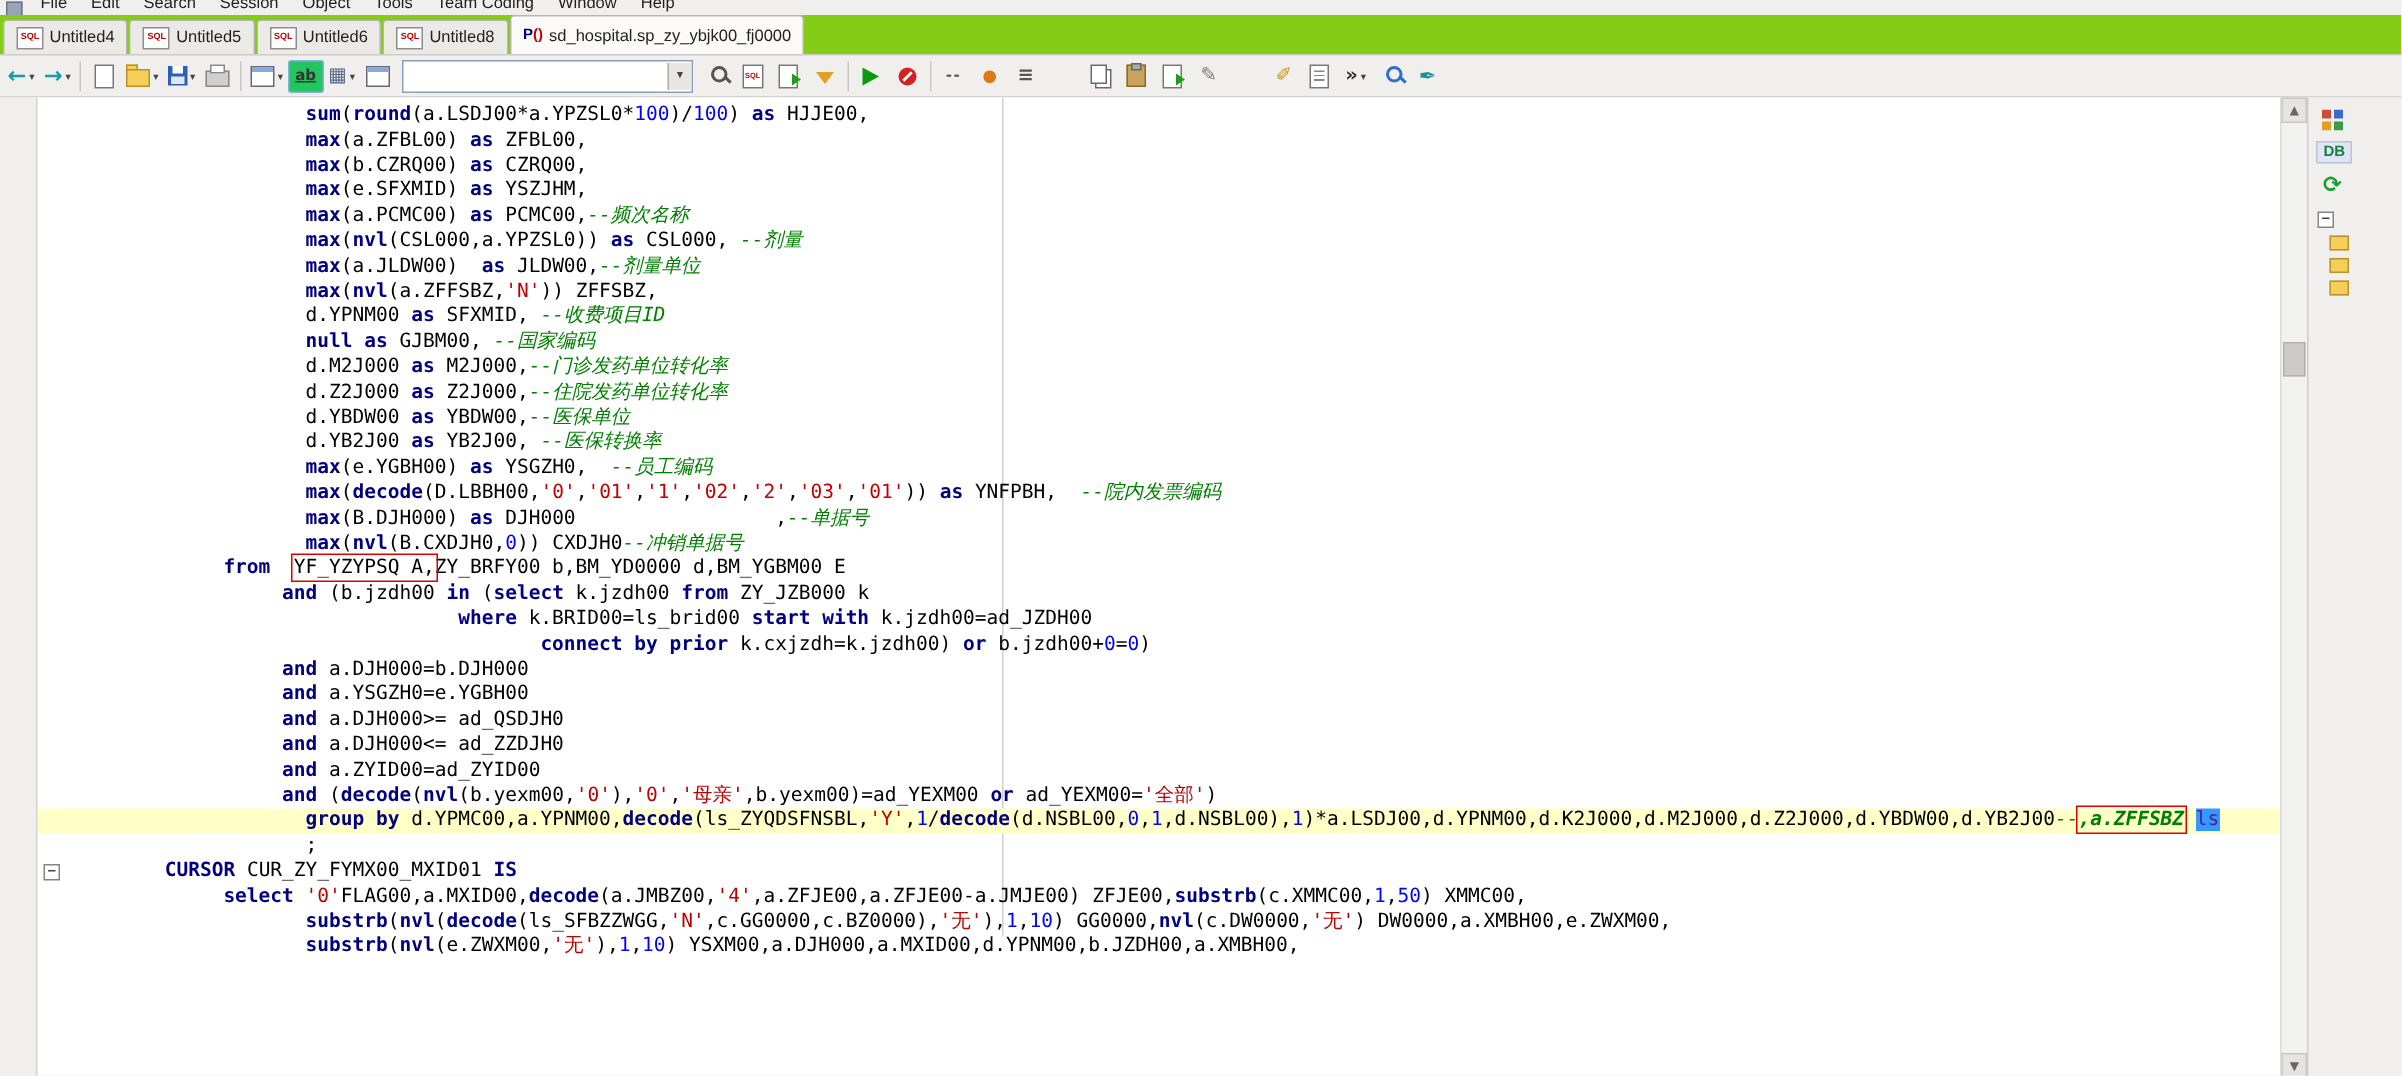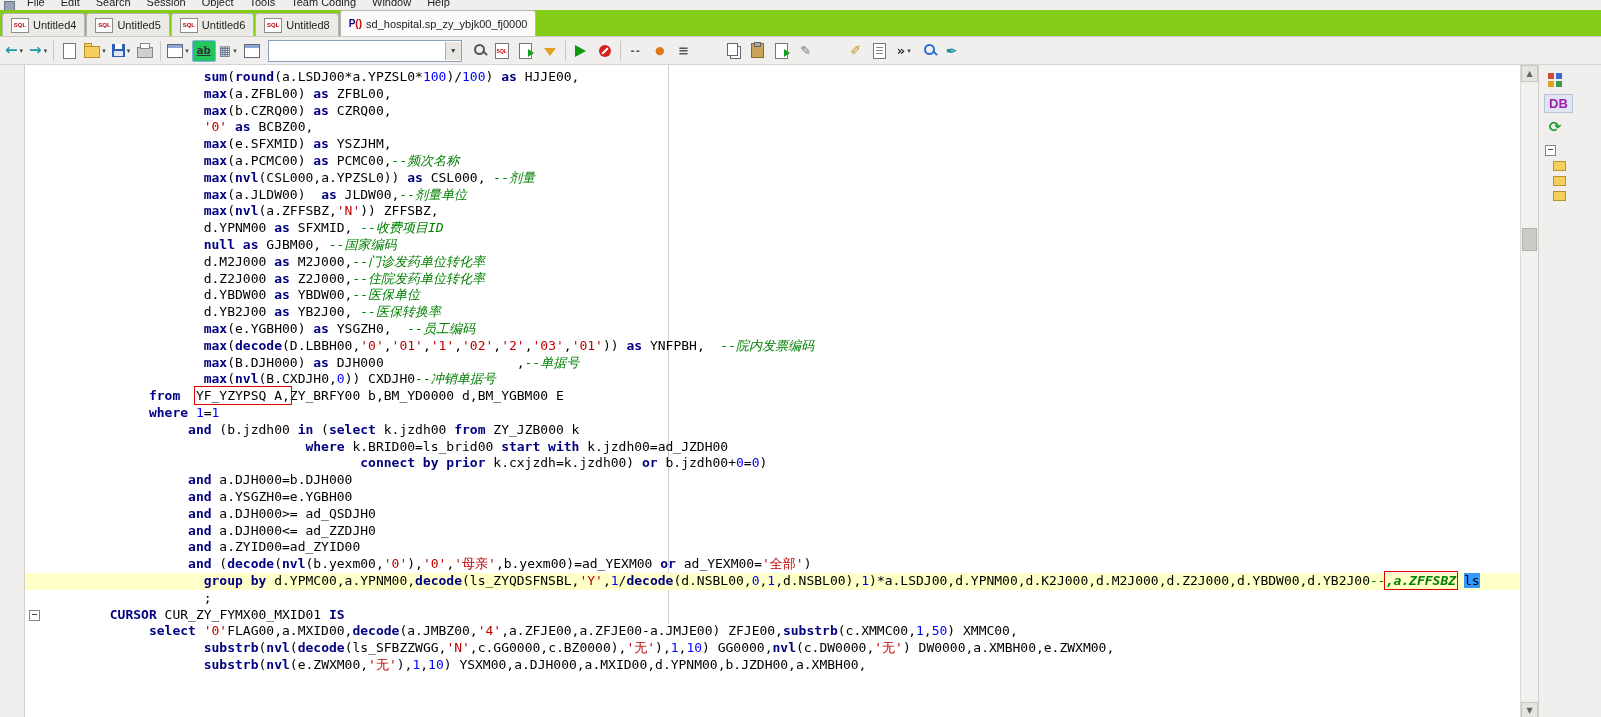--- a/index.html
+++ b/index.html
@@ -77,33 +77,33 @@
   .margin-guide{position:absolute;left:643px;top:0;width:1px;height:559px;background:#cfcfcf;z-index:0;}
   .code{position:relative;z-index:1;padding-top:4px;padding-left:30px;font-family:"DejaVu Sans Mono",monospace;font-size:13px;color:#000;}
   .code-line{height:16.8px;line-height:16.8px;white-space:pre;position:relative;}
   .code-line.hl{background:var(--hlbg,#ffffc8);margin-left:-30px;padding-left:30px;}
   .tok-kw{color:var(--kw,#000080);font-weight:bold;}
   .tok-num{color:var(--num,#0000ff);}
   .tok-str{color:var(--str,#c00000);}
   .tok-com{color:var(--com,#008000);font-style:italic;}
   .tok-bx{outline:1px solid var(--boxc,#e00000);outline-offset:1px;}
   .tok-bc{color:var(--com,#008000);font-style:italic;outline:1px solid var(--boxc,#e00000);outline-offset:1px;font-weight:bold;}
-  .tok-sel{background:var(--selbg,#3399ff);color:#000000;}
+  .tok-sel{background:var(--selbg,#3399ff);color:#4c1d95;}
   .fold-box{position:absolute;left:-26px;top:3px;width:9px;height:9px;border:1px solid #848484;background:#fff;}
   .fold-box::before{content:"";position:absolute;left:2px;top:3px;width:5px;height:1px;background:#444;}
   
   .vscroll{width:17px;background:#f1f1ef;border-left:1px solid #dcdad6;position:relative;flex:none;}
   .vs-arrow{position:absolute;left:0;width:17px;height:17px;background:#e6e4e1;border:1px solid #c9c7c3;box-sizing:border-box;color:#666;font-size:8px;display:flex;align-items:center;justify-content:center;font-family:"DejaVu Sans",sans-serif;}
   .vs-up{top:0;}
   .vs-down{bottom:0;}
   .vs-thumb{position:absolute;left:1px;top:163px;width:15px;height:23px;background:#cdcbc8;border:1px solid #b3b1ad;box-sizing:border-box;}
   
   .right-panel{width:63px;background:#f0efed;border-left:1px solid #cfcdc9;padding-top:4px;flex:none;display:flex;flex-direction:column;align-items:flex-start;gap:3px;}
   .rp-btn{width:24px;height:22px;margin-left:4px;border:1px solid transparent;background:transparent;display:flex;align-items:center;justify-content:center;padding:0;}
-  .rp-db{margin-left:5px;font-size:13px;font-weight:bold;color:#a21caf;background:#dfe6f2;border:1px solid #b9c4d8;padding:1px 4px;}
+  .rp-db{margin-left:5px;font-size:10px;font-weight:bold;color:#15803d;background:#dfe6f2;border:1px solid #b9c4d8;padding:1px 4px;}
   .rp-refresh{color:#1f9e30;font-size:15px;font-weight:bold;font-family:"DejaVu Sans",sans-serif;}
   .rp-tree{margin-left:6px;display:flex;flex-direction:column;gap:5px;margin-top:4px;}
   .rp-fold{width:9px;height:9px;border:1px solid #848484;background:#fff;position:relative;}
   .rp-fold::before{content:"";position:absolute;left:2px;top:3px;width:5px;height:1px;background:#444;}
   .rp-item{display:flex;align-items:center;gap:3px;margin-left:8px;}
   .rp-folder{width:11px;height:8px;background:#f6cf5a;border:1px solid #b8922a;}
 </style>
 </head>
 <body>
 
@@ -253,38 +253,36 @@
 <div class="main">
   <div class="left-strip"></div>
 
   <div class="editor">
     <div class="margin-guide"></div>
     <div class="code">
 
     <div class="code-line"><span class="tok-pl">                   </span><span class="tok-kw">sum</span><span class="tok-pl">(</span><span class="tok-kw">round</span><span class="tok-pl">(a.LSDJ00*a.YPZSL0*</span><span class="tok-num">100</span><span class="tok-pl">)/</span><span class="tok-num">100</span><span class="tok-pl">) </span><span class="tok-kw">as</span><span class="tok-pl"> HJJE00,</span></div>
         <div class="code-line"><span class="tok-pl">                   </span><span class="tok-kw">max</span><span class="tok-pl">(a.ZFBL00) </span><span class="tok-kw">as</span><span class="tok-pl"> ZFBL00,</span></div>
         <div class="code-line"><span class="tok-pl">                   </span><span class="tok-kw">max</span><span class="tok-pl">(b.CZRQ00) </span><span class="tok-kw">as</span><span class="tok-pl"> CZRQ00,</span></div>
-        <div class="code-line"><span class="tok-pl">                   </span><span class="tok-str">'0'</span><span class="tok-pl"> </span><span class="tok-kw">as</span><span class="tok-pl"> BCBZ00,</span></div>
         <div class="code-line"><span class="tok-pl">                   </span><span class="tok-kw">max</span><span class="tok-pl">(e.SFXMID) </span><span class="tok-kw">as</span><span class="tok-pl"> YSZJHM,</span></div>
         <div class="code-line"><span class="tok-pl">                   </span><span class="tok-kw">max</span><span class="tok-pl">(a.PCMC00) </span><span class="tok-kw">as</span><span class="tok-pl"> PCMC00,</span><span class="tok-com">--频次名称</span></div>
         <div class="code-line"><span class="tok-pl">                   </span><span class="tok-kw">max</span><span class="tok-pl">(</span><span class="tok-kw">nvl</span><span class="tok-pl">(CSL000,a.YPZSL0)) </span><span class="tok-kw">as</span><span class="tok-pl"> CSL000, </span><span class="tok-com">--剂量</span></div>
         <div class="code-line"><span class="tok-pl">                   </span><span class="tok-kw">max</span><span class="tok-pl">(a.JLDW00)  </span><span class="tok-kw">as</span><span class="tok-pl"> JLDW00,</span><span class="tok-com">--剂量单位</span></div>
         <div class="code-line"><span class="tok-pl">                   </span><span class="tok-kw">max</span><span class="tok-pl">(</span><span class="tok-kw">nvl</span><span class="tok-pl">(a.ZFFSBZ,</span><span class="tok-str">'N'</span><span class="tok-pl">)) ZFFSBZ,</span></div>
         <div class="code-line"><span class="tok-pl">                   d.YPNM00 </span><span class="tok-kw">as</span><span class="tok-pl"> SFXMID, </span><span class="tok-com">--收费项目ID</span></div>
         <div class="code-line"><span class="tok-pl">                   </span><span class="tok-kw">null</span><span class="tok-pl"> </span><span class="tok-kw">as</span><span class="tok-pl"> GJBM00, </span><span class="tok-com">--国家编码</span></div>
         <div class="code-line"><span class="tok-pl">                   d.M2J000 </span><span class="tok-kw">as</span><span class="tok-pl"> M2J000,</span><span class="tok-com">--门诊发药单位转化率</span></div>
         <div class="code-line"><span class="tok-pl">                   d.Z2J000 </span><span class="tok-kw">as</span><span class="tok-pl"> Z2J000,</span><span class="tok-com">--住院发药单位转化率</span></div>
         <div class="code-line"><span class="tok-pl">                   d.YBDW00 </span><span class="tok-kw">as</span><span class="tok-pl"> YBDW00,</span><span class="tok-com">--医保单位</span></div>
         <div class="code-line"><span class="tok-pl">                   d.YB2J00 </span><span class="tok-kw">as</span><span class="tok-pl"> YB2J00, </span><span class="tok-com">--医保转换率</span></div>
         <div class="code-line"><span class="tok-pl">                   </span><span class="tok-kw">max</span><span class="tok-pl">(e.YGBH00) </span><span class="tok-kw">as</span><span class="tok-pl"> YSGZH0,  </span><span class="tok-com">--员工编码</span></div>
         <div class="code-line"><span class="tok-pl">                   </span><span class="tok-kw">max</span><span class="tok-pl">(</span><span class="tok-kw">decode</span><span class="tok-pl">(D.LBBH00,</span><span class="tok-str">'0'</span><span class="tok-pl">,</span><span class="tok-str">'01'</span><span class="tok-pl">,</span><span class="tok-str">'1'</span><span class="tok-pl">,</span><span class="tok-str">'02'</span><span class="tok-pl">,</span><span class="tok-str">'2'</span><span class="tok-pl">,</span><span class="tok-str">'03'</span><span class="tok-pl">,</span><span class="tok-str">'01'</span><span class="tok-pl">)) </span><span class="tok-kw">as</span><span class="tok-pl"> YNFPBH,  </span><span class="tok-com">--院内发票编码</span></div>
         <div class="code-line"><span class="tok-pl">                   </span><span class="tok-kw">max</span><span class="tok-pl">(B.DJH000) </span><span class="tok-kw">as</span><span class="tok-pl"> DJH000                 ,</span><span class="tok-com">--单据号</span></div>
         <div class="code-line"><span class="tok-pl">                   </span><span class="tok-kw">max</span><span class="tok-pl">(</span><span class="tok-kw">nvl</span><span class="tok-pl">(B.CXDJH0,</span><span class="tok-num">0</span><span class="tok-pl">)) CXDJH0</span><span class="tok-com">--冲销单据号</span></div>
         <div class="code-line"><span class="tok-pl">            </span><span class="tok-kw">from</span><span class="tok-pl">  </span><span class="tok-bx">YF_YZYPSQ A,</span><span class="tok-pl">ZY_BRFY00 b,BM_YD0000 d,BM_YGBM00 E</span></div>
-        <div class="code-line"><span class="tok-pl">            </span><span class="tok-kw">where</span><span class="tok-pl"> </span><span class="tok-num">1</span><span class="tok-pl">=</span><span class="tok-num">1</span></div>
         <div class="code-line"><span class="tok-pl">                 </span><span class="tok-kw">and</span><span class="tok-pl"> (b.jzdh00 </span><span class="tok-kw">in</span><span class="tok-pl"> (</span><span class="tok-kw">select</span><span class="tok-pl"> k.jzdh00 </span><span class="tok-kw">from</span><span class="tok-pl"> ZY_JZB000 k</span></div>
         <div class="code-line"><span class="tok-pl">                                </span><span class="tok-kw">where</span><span class="tok-pl"> k.BRID00=ls_brid00 </span><span class="tok-kw">start with</span><span class="tok-pl"> k.jzdh00=ad_JZDH00</span></div>
         <div class="code-line"><span class="tok-pl">                                       </span><span class="tok-kw">connect by prior</span><span class="tok-pl"> k.cxjzdh=k.jzdh00) </span><span class="tok-kw">or</span><span class="tok-pl"> b.jzdh00+</span><span class="tok-num">0</span><span class="tok-pl">=</span><span class="tok-num">0</span><span class="tok-pl">)</span></div>
         <div class="code-line"><span class="tok-pl">                 </span><span class="tok-kw">and</span><span class="tok-pl"> a.DJH000=b.DJH000</span></div>
         <div class="code-line"><span class="tok-pl">                 </span><span class="tok-kw">and</span><span class="tok-pl"> a.YSGZH0=e.YGBH00</span></div>
         <div class="code-line"><span class="tok-pl">                 </span><span class="tok-kw">and</span><span class="tok-pl"> a.DJH000&gt;= ad_QSDJH0</span></div>
         <div class="code-line"><span class="tok-pl">                 </span><span class="tok-kw">and</span><span class="tok-pl"> a.DJH000&lt;= ad_ZZDJH0</span></div>
         <div class="code-line"><span class="tok-pl">                 </span><span class="tok-kw">and</span><span class="tok-pl"> a.ZYID00=ad_ZYID00</span></div>
         <div class="code-line"><span class="tok-pl">                 </span><span class="tok-kw">and</span><span class="tok-pl"> (</span><span class="tok-kw">decode</span><span class="tok-pl">(</span><span class="tok-kw">nvl</span><span class="tok-pl">(b.yexm00,</span><span class="tok-str">'0'</span><span class="tok-pl">),</span><span class="tok-str">'0'</span><span class="tok-pl">,</span><span class="tok-str">'母亲'</span><span class="tok-pl">,b.yexm00)=ad_YEXM00 </span><span class="tok-kw">or</span><span class="tok-pl"> ad_YEXM00=</span><span class="tok-str">'全部'</span><span class="tok-pl">)</span></div>
         <div class="code-line hl"><span class="tok-pl">                   </span><span class="tok-kw">group by</span><span class="tok-pl"> d.YPMC00,a.YPNM00,</span><span class="tok-kw">decode</span><span class="tok-pl">(ls_ZYQDSFNSBL,</span><span class="tok-str">'Y'</span><span class="tok-pl">,</span><span class="tok-num">1</span><span class="tok-pl">/</span><span class="tok-kw">decode</span><span class="tok-pl">(d.NSBL00,</span><span class="tok-num">0</span><span class="tok-pl">,</span><span class="tok-num">1</span><span class="tok-pl">,d.NSBL00),</span><span class="tok-num">1</span><span class="tok-pl">)*a.LSDJ00,d.YPNM00,d.K2J000,d.M2J000,d.Z2J000,d.YBDW00,d.YB2J00</span><span class="tok-com">--</span><span class="tok-bc">,a.ZFFSBZ</span><span class="tok-pl"> </span><span class="tok-sel">ls</span></div>

